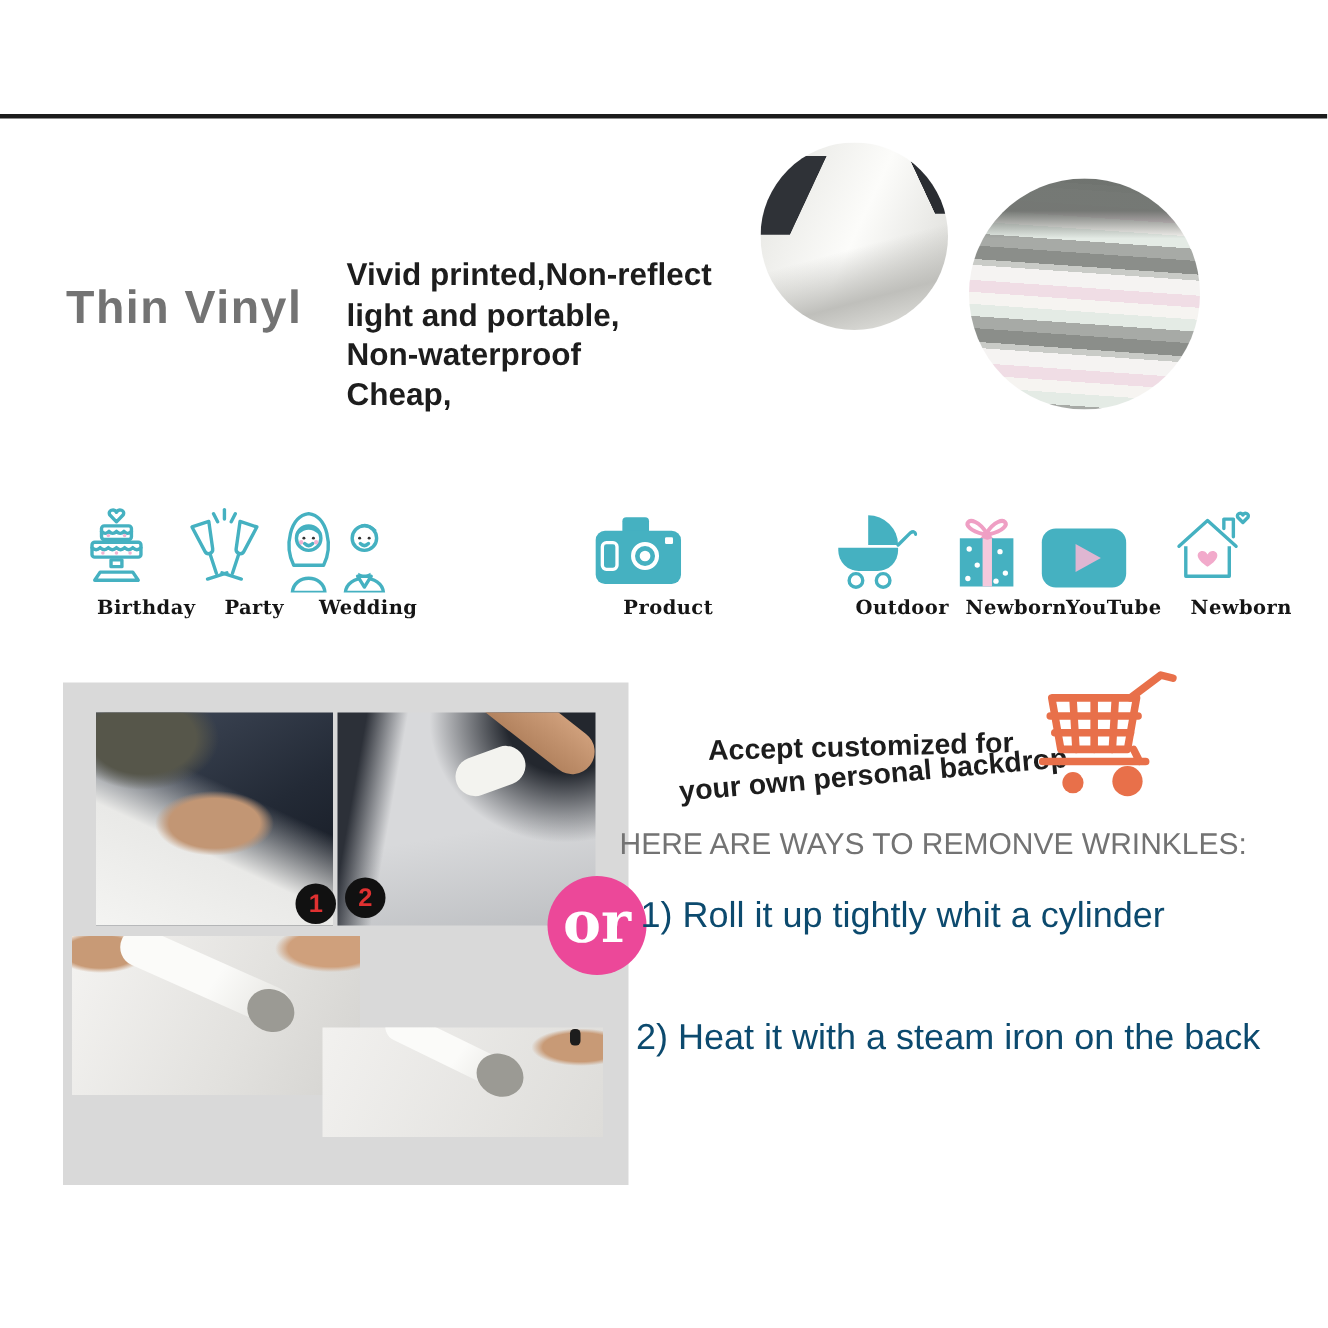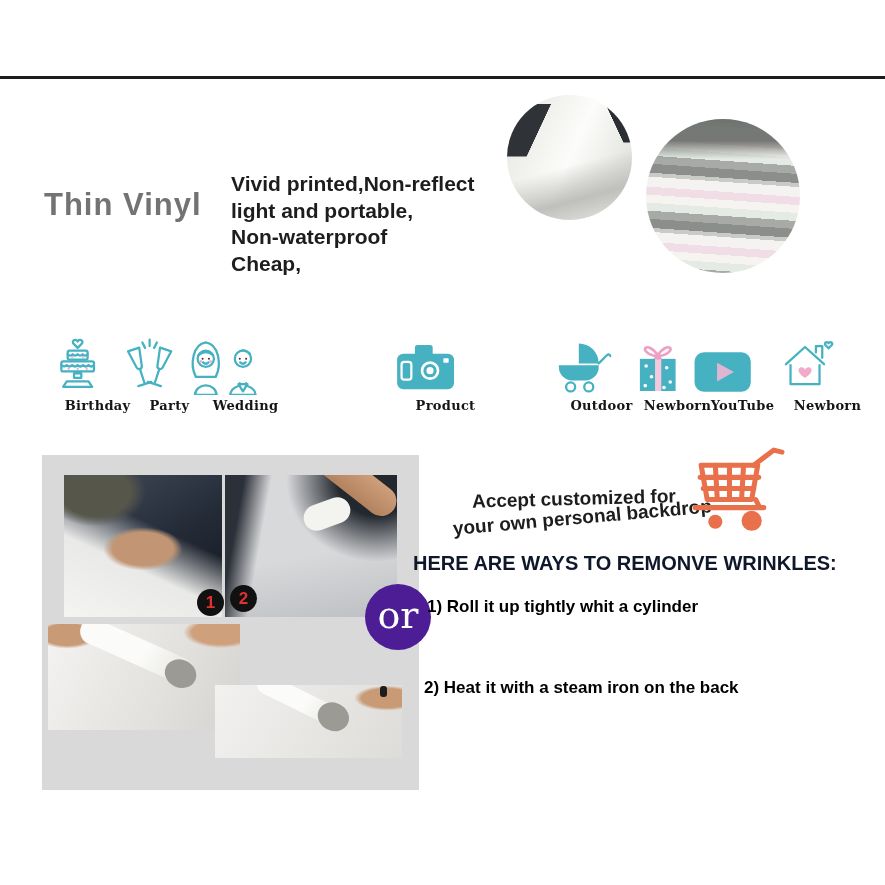--- a/index.html
+++ b/index.html
@@ -92,26 +92,26 @@
     color:#e03131; font-weight:bold; font-size:17px;
     display:flex; align-items:center; justify-content:center;}
   .badge1{left:197px; top:589px;}
   .badge2{left:230px; top:585px;}
 
   
   .customize1{left:472px; top:488px; font-size:19px; font-weight:600; transform:rotate(-1.5deg); white-space:nowrap;}
   .customize2{left:452px; top:518px; font-size:19px; font-weight:600; transform:rotate(-5deg);
     transform-origin:left top; white-space:nowrap;}
   .cart{left:683px; top:445px;}
-  .ways-heading{left:413px; top:552px; font-size:20px; font-weight:bold; white-space:nowrap; color:#0f172a;}
-  .or-circle{left:365px; top:584px; width:66px; height:66px; border-radius:50%; background:#4c1d95;
+  .ways-heading{left:413px; top:552px; font-size:20px; font-weight:normal; white-space:nowrap; color:#737373;}
+  .or-circle{left:365px; top:584px; width:66px; height:66px; border-radius:50%; background:#ec4899;
     color:#fff; display:flex; align-items:center; justify-content:center;
-    font-family:"DejaVu Serif", serif; font-size:38px; font-weight:normal; line-height:1;
+    font-family:"DejaVu Serif", serif; font-size:38px; font-weight:bold; line-height:1;
     padding-bottom:4px; box-sizing:border-box;}
-  .step{font-size:17px; font-weight:700; white-space:nowrap; color:#000000;}
+  .step{font-size:24px; font-weight:400; white-space:nowrap; color:#0c4a6e;}
   .step1a{left:427px; top:597px;}
   .step1b{left:456px; top:637px;}
   .step2a{left:424px; top:678px;}
   .step2b{left:451px; top:715px;}
 </style>
 </head>
 <body>
 
 <div class="page">
 

